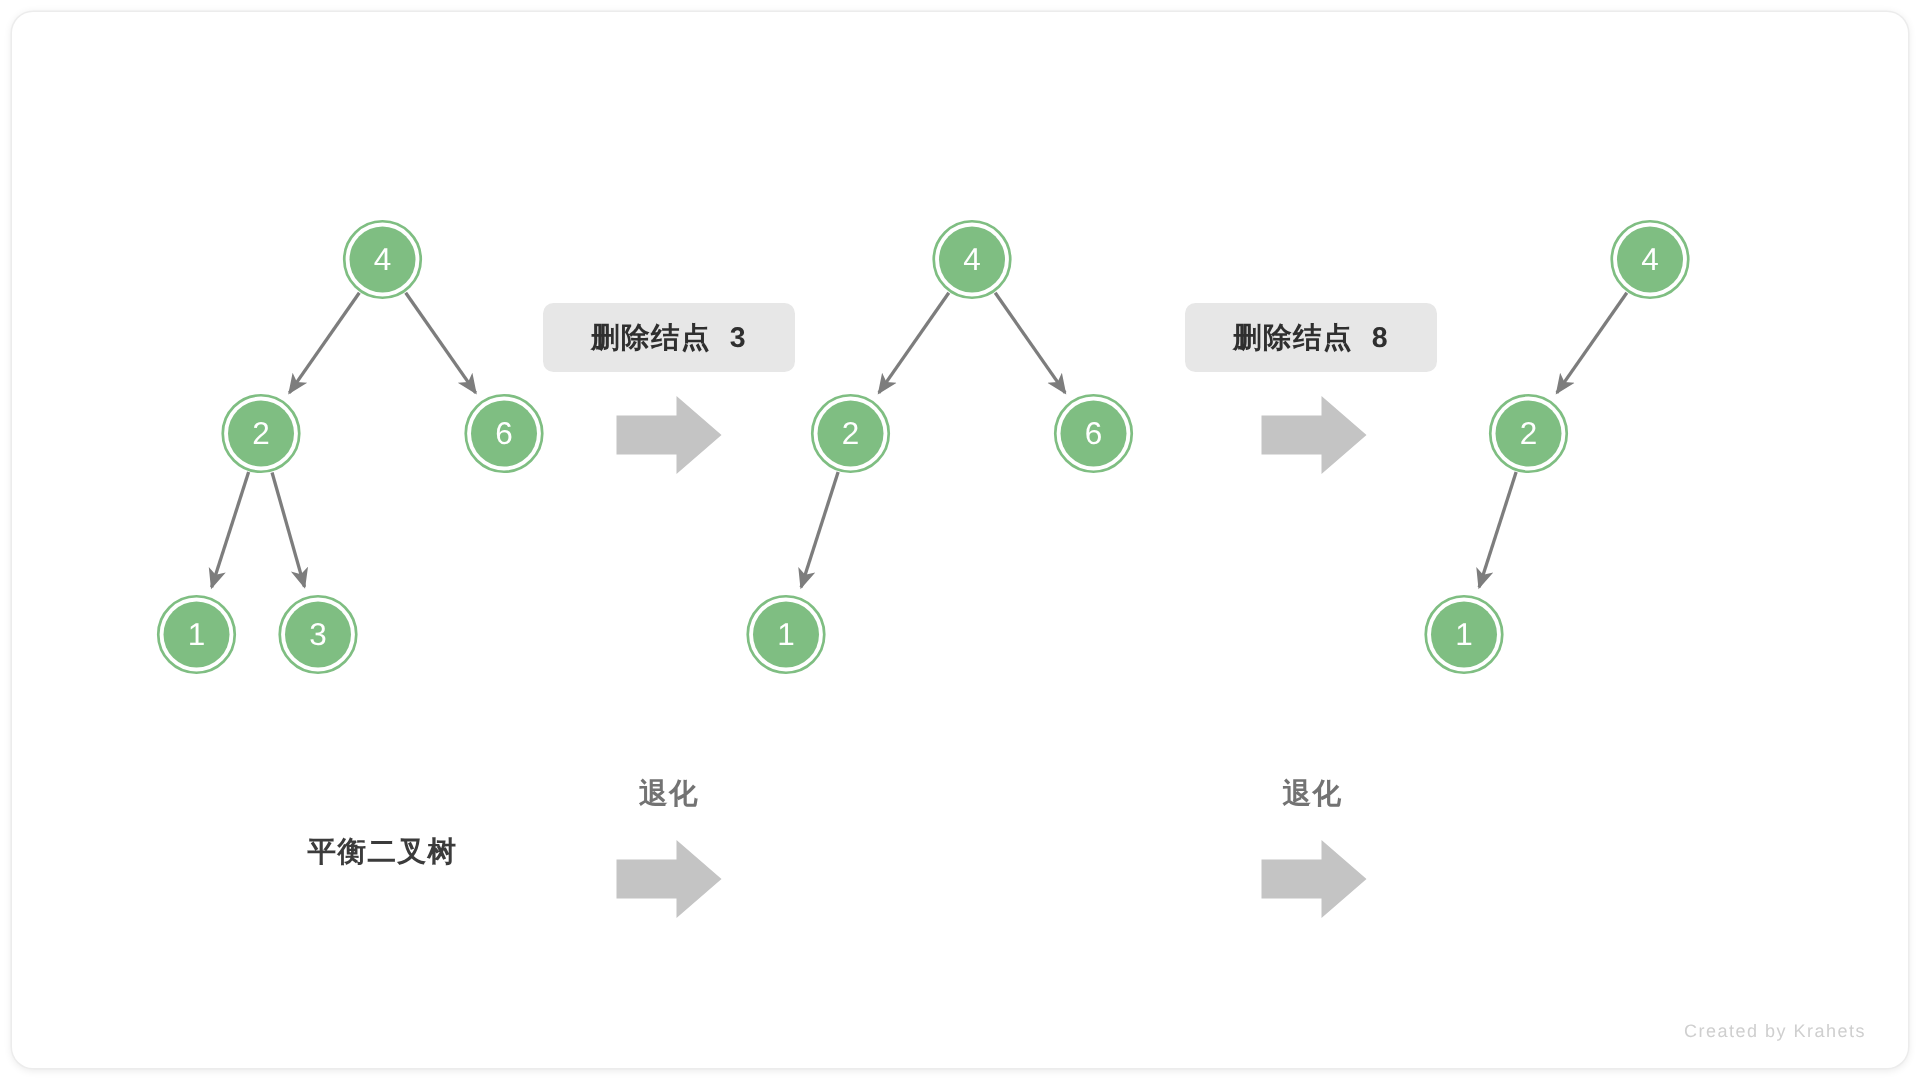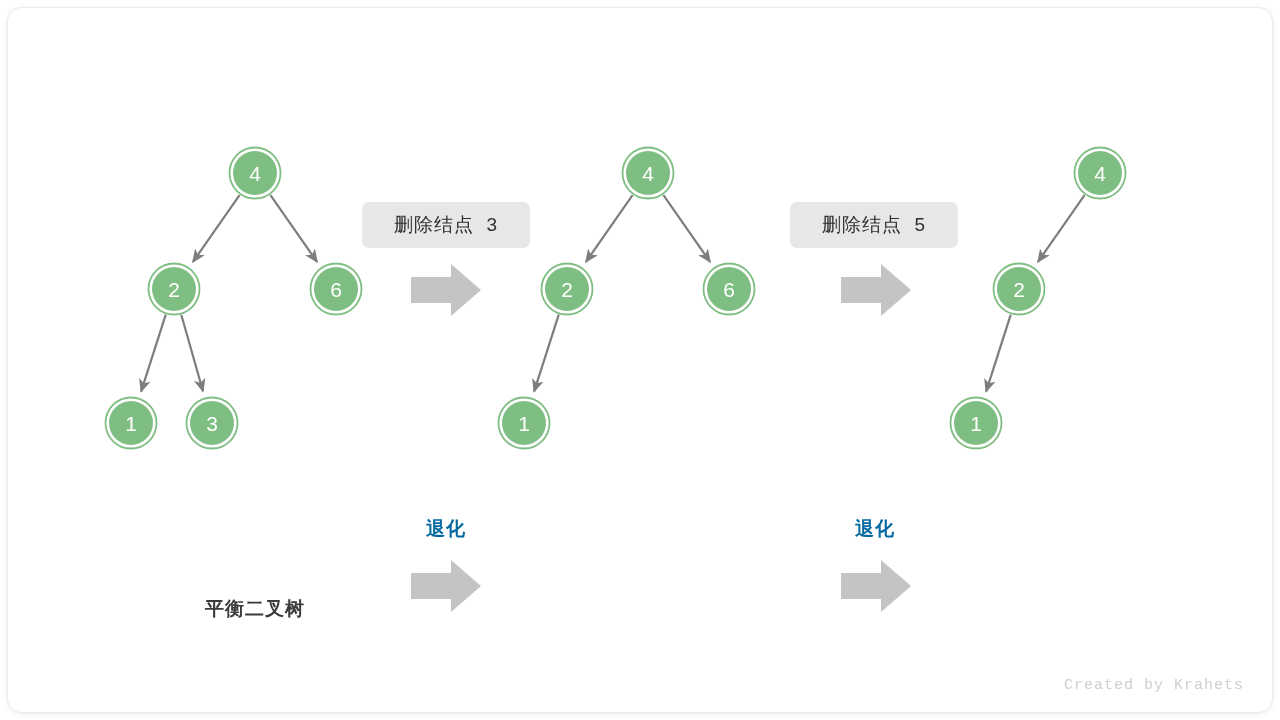--- a/index.html
+++ b/index.html
@@ -46,50 +46,50 @@
   
   .chip {
     position: absolute;
     background: #e7e7e7;
     border-radius: 7px;
     display: flex;
     align-items: center;
     justify-content: center;
     height: 46px;
     color: #2f2f2f;
-    font-weight: normal;
+    font-weight: bold;
     font-size: 19px;
     letter-spacing: 1px;
     white-space: pre;
   }
   .caption {
     position: absolute;
     color: #3b3b3b;
     font-weight: bold;
     font-size: 19px;
     letter-spacing: 1px;
     white-space: pre;
     text-align: center;
   }
   .degrade-label {
     position: absolute;
-    color: #0369a1;
+    color: #737373;
     font-weight: bold;
     font-size: 19px;
     letter-spacing: 1px;
     white-space: pre;
     text-align: center;
   }
   .watermark {
     position: absolute;
     right: 28px;
     bottom: 18px;
     color: #cfcfcf;
-    font-family: Liberation Mono, monospace;
-    font-size: 15px;
+    font-family: Liberation Sans, sans-serif;
+    font-size: 12px;
     letter-spacing: 1px;
     white-space: pre;
   }
 </style>
 </head>
 <body>
 
 <div id="canvas">
   <div class="card">
 
@@ -174,22 +174,22 @@
         </g>
       <g id="block-arrows-layer">
           <polygon points="403,269 443,269 443,256 473,282 443,308 443,295 403,295" fill="#c4c4c4"></polygon>
           <polygon points="403,565 443,565 443,552 473,578 443,604 443,591 403,591" fill="#c4c4c4"></polygon>
           <polygon points="833,269 873,269 873,256 903,282 873,308 873,295 833,295" fill="#c4c4c4"></polygon>
           <polygon points="833,565 873,565 873,552 903,578 873,604 873,591 833,591" fill="#c4c4c4"></polygon>
         </g>
     </svg>
 
     <div class="chip" id="chip-0" style="left: 354px; top: 194px; width: 168px;">删除结点  3</div>
-    <div class="chip" id="chip-1" style="left: 782px; top: 194px; width: 168px;">删除结点  5</div>
+    <div class="chip" id="chip-1" style="left: 782px; top: 194px; width: 168px;">删除结点  8</div>
 
     <div class="degrade-label" id="degrade-0" style="left: 378px; top: 508px; width: 120px;">退化</div>
     <div class="degrade-label" id="degrade-1" style="left: 807px; top: 508px; width: 120px;">退化</div>
 
-    <div class="caption" id="caption-0" style="left: 137px; top: 588px; width: 220px;">平衡二叉树</div>
+    <div class="caption" id="caption-0" style="left: 137px; top: 547px; width: 220px;">平衡二叉树</div>
 
     <div class="watermark">Created by Krahets</div>
   </div>
 </div>
 
 </body></html>

